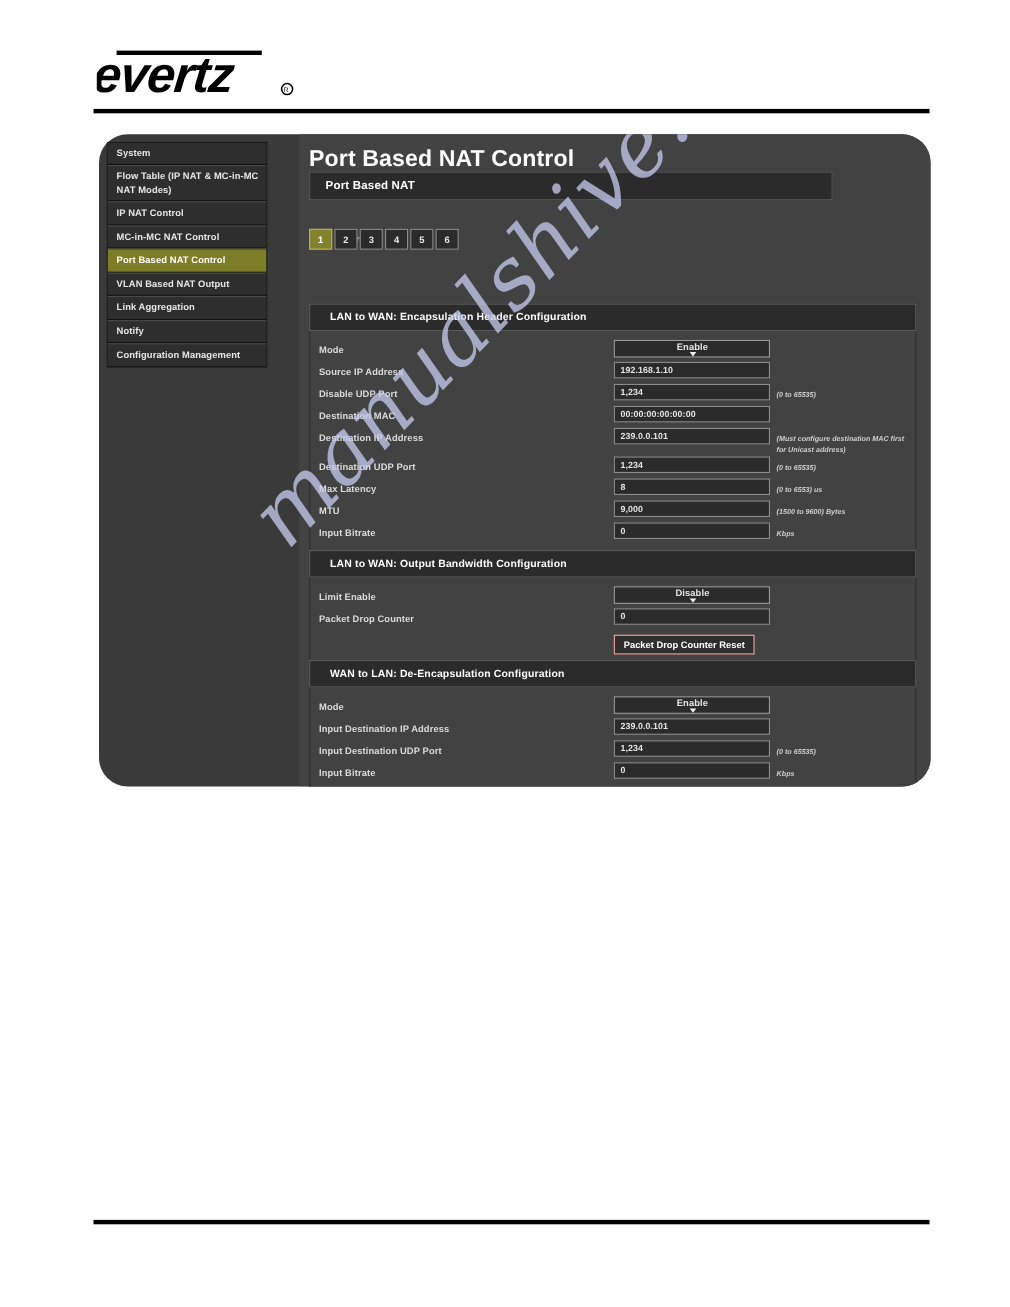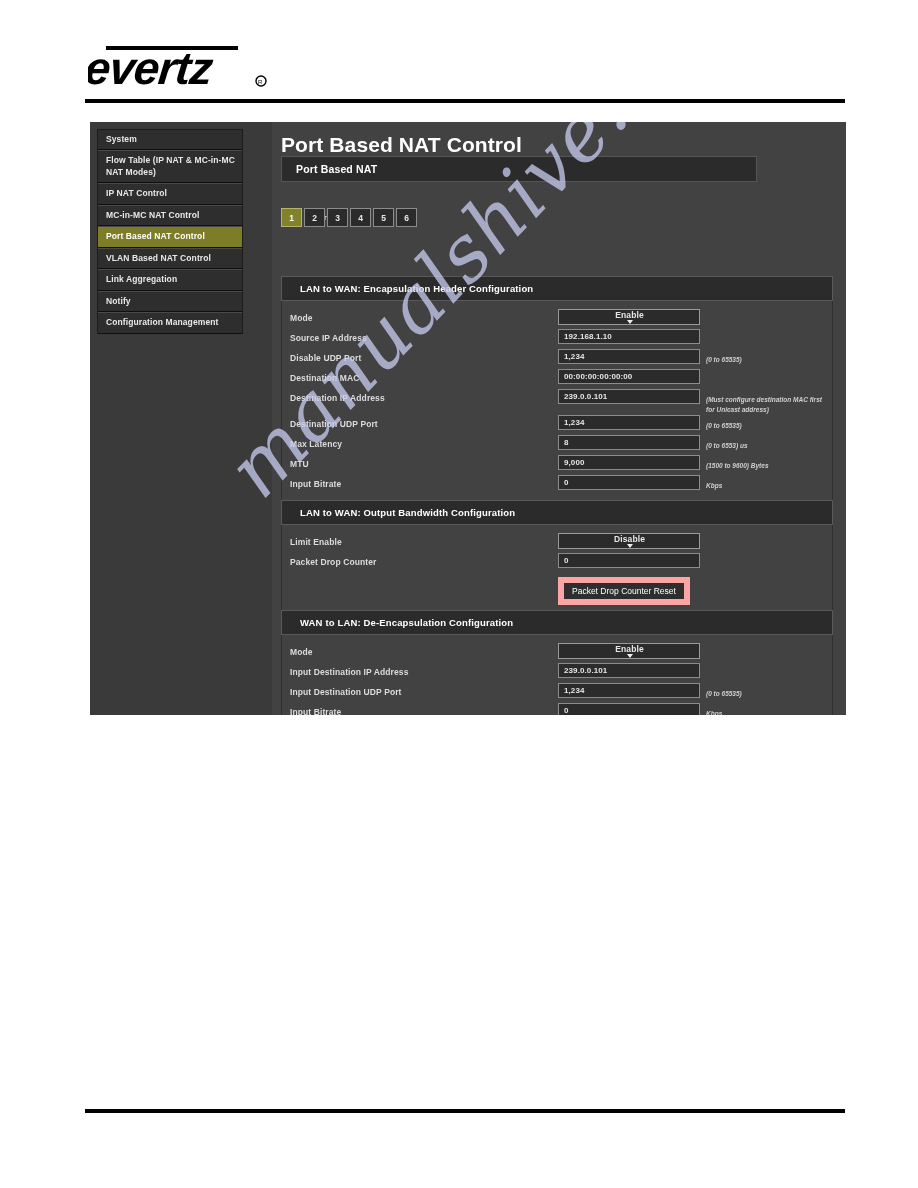--- a/index.html
+++ b/index.html
@@ -24,20 +24,21 @@
   .rule-bottom {
     position:absolute; left:85px; top:1109px; width:760px; height:4px; background:#000;
   }
 
   
   .shot {
     position:absolute; left:90px; top:122px;
     width:756px; height:593px;
     background:#3a3a3a;
     overflow:hidden;
+    border-radius:26px;
   }
 
   
   .sidebar {
     position:absolute; left:7px; top:7px;
     width:146px;
     background:#353535;
     border:1px solid #1c1c1c;
     border-bottom:none;
   }
@@ -171,24 +172,24 @@
   .chev {
     width:0;height:0;
     border-left:3.5px solid transparent;
     border-right:3.5px solid transparent;
     border-top:4px solid #f0f0f0;
   }
   .btn-row { padding-left:8px; margin-top:4px; display:flex; }
   .btn-spacer { width:268px; }
   .btn {
     background:#2e2e2e;
-    border:6px solid #fca5a5;
+    border:1px solid #fca5a5;
     color:#ffffff;
     font-size:8.5px;
-    font-weight:normal;
+    font-weight:bold;
     padding:3px 8px;
     white-space:nowrap;
   }
   .body-bottom-edge { border-bottom:1px solid #2f2f2f; }
 
   
   .watermark {
     position:absolute;
     left:120px; top:330px;
     width:700px;
@@ -221,21 +222,21 @@
   <div class="rule-bottom"></div>
 
   <div class="shot">
 
     <div class="sidebar">
         <div class="nav-item">System</div>
         <div class="nav-item">Flow Table (IP NAT &amp; MC-in-MC NAT Modes)</div>
         <div class="nav-item">IP NAT Control</div>
         <div class="nav-item">MC-in-MC NAT Control</div>
         <div class="nav-item selected">Port Based NAT Control</div>
-        <div class="nav-item">VLAN Based NAT Control</div>
+        <div class="nav-item">VLAN Based NAT Output</div>
         <div class="nav-item">Link Aggregation</div>
         <div class="nav-item">Notify</div>
         <div class="nav-item">Configuration Management</div>
       </div>
 
     <div class="main">
       <div class="page-title">Port Based NAT Control</div>
       <div class="panel-bar top">Port Based NAT</div>
       <div class="core-label">Core</div>
       <div class="tabs">

